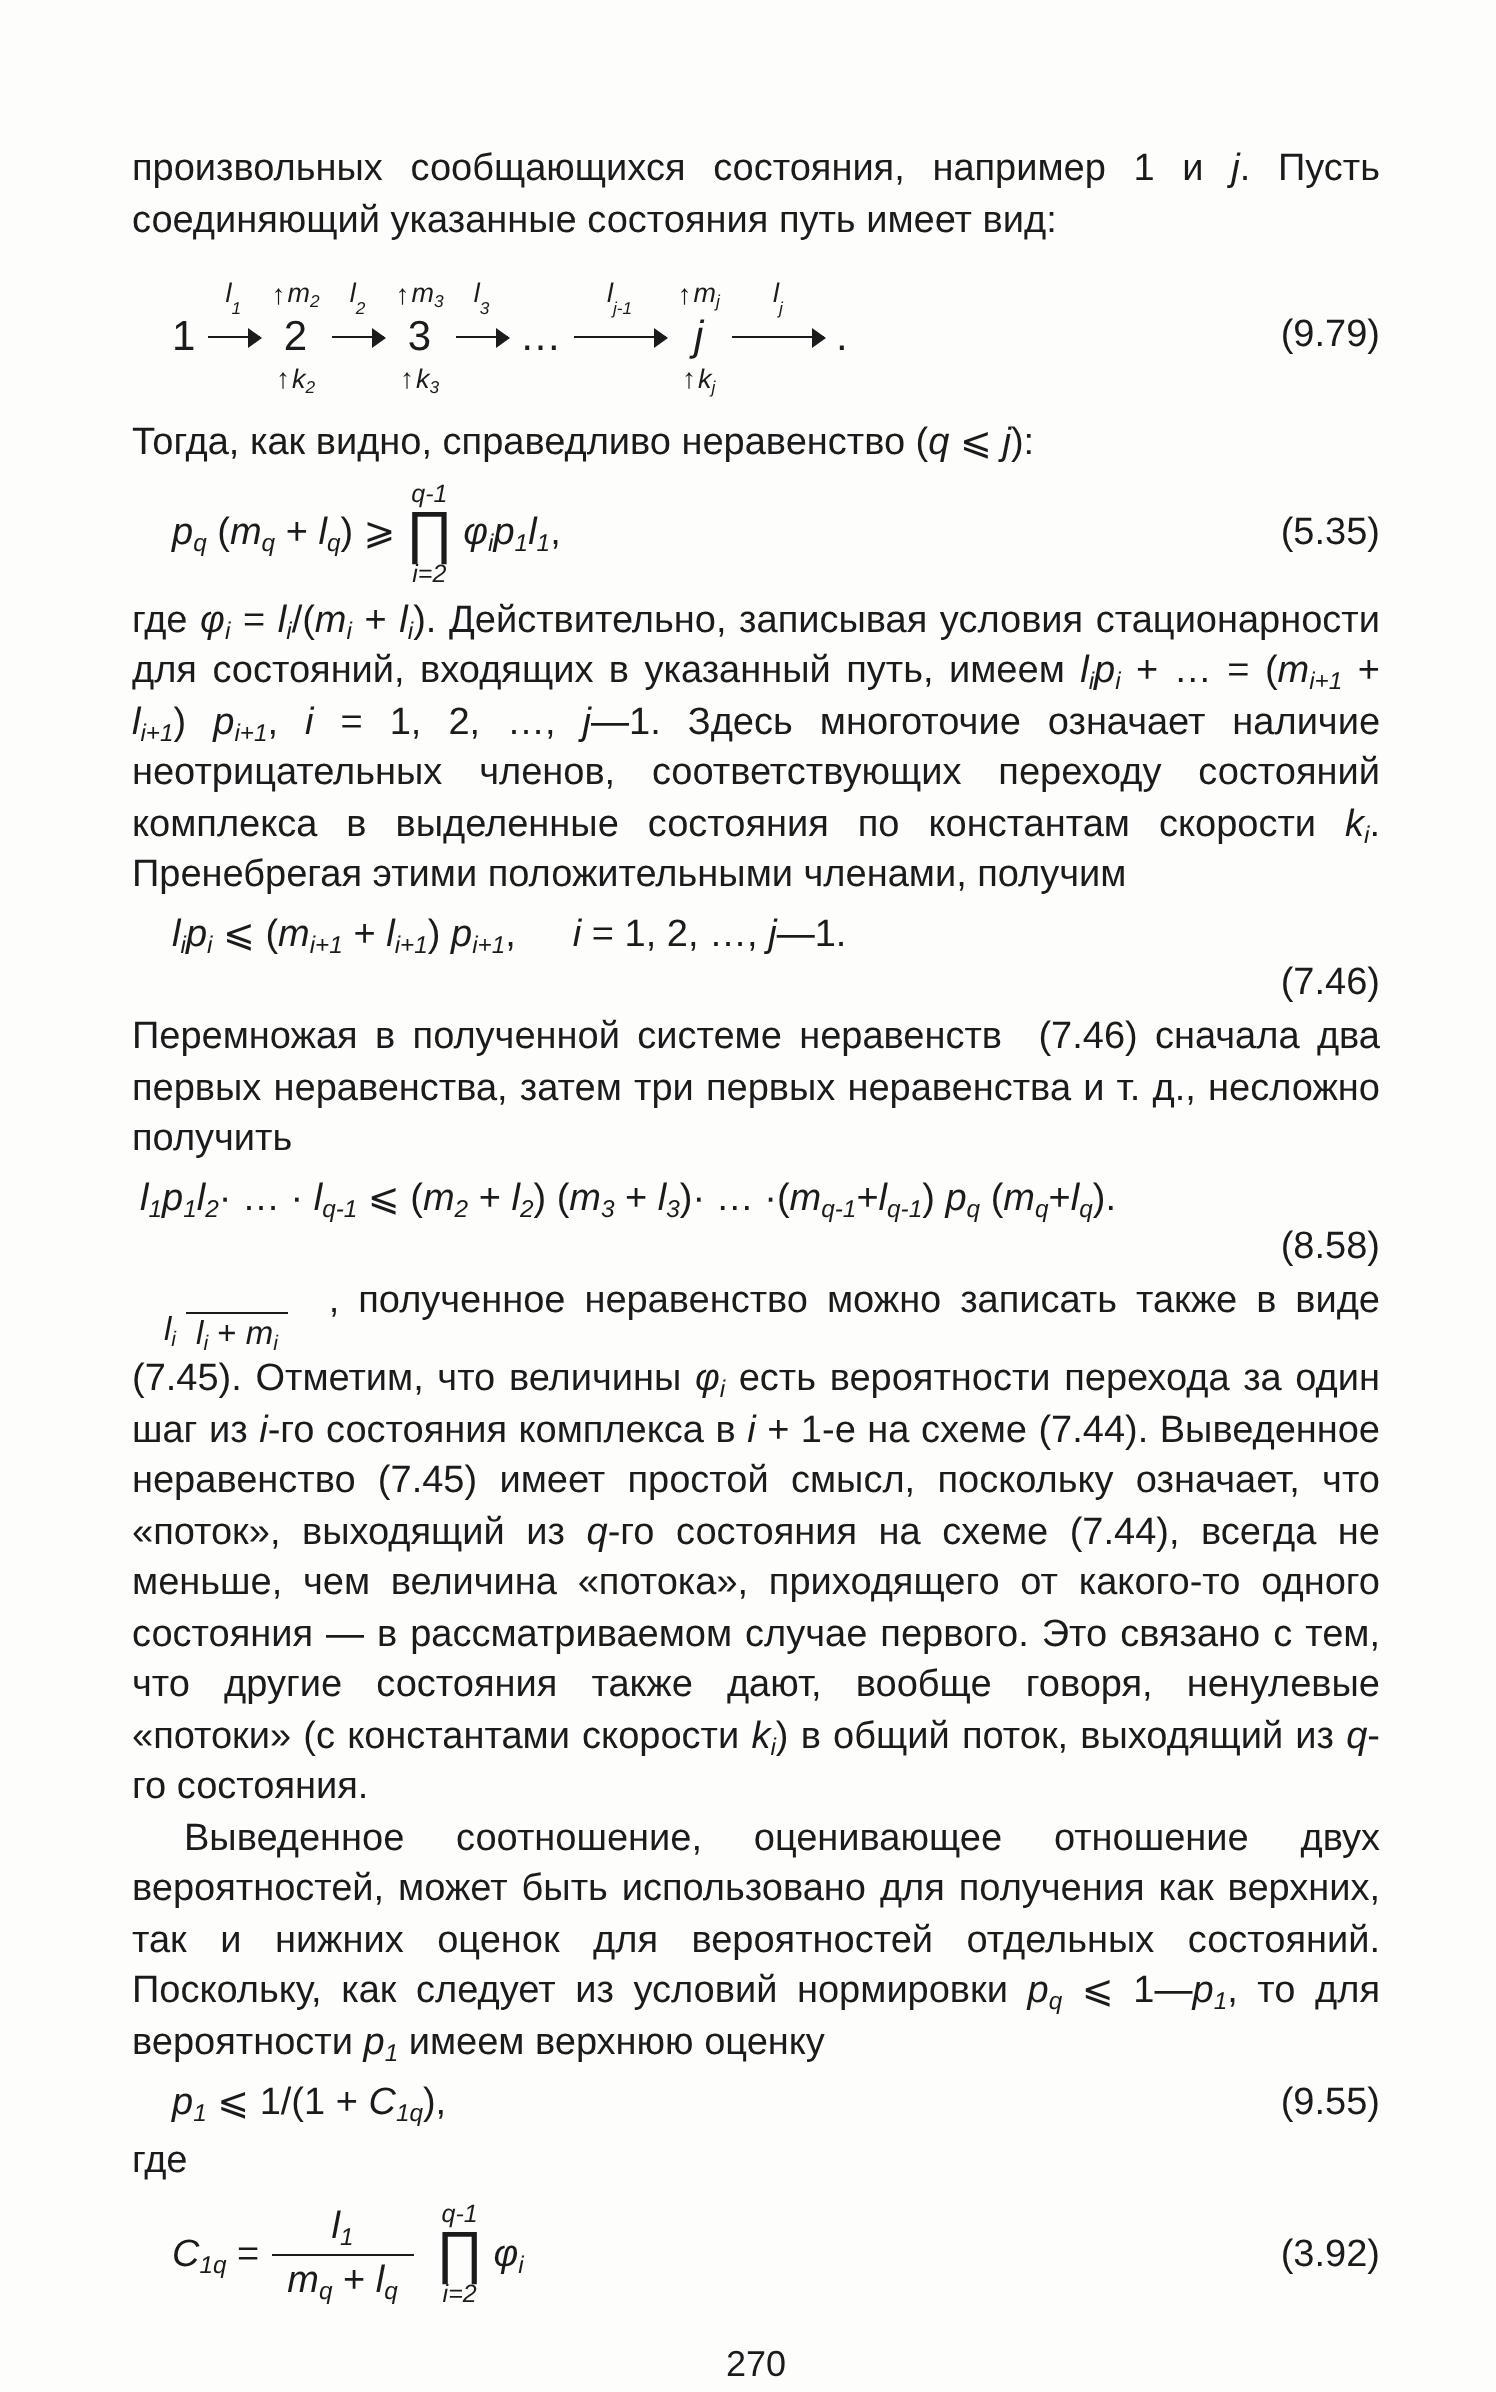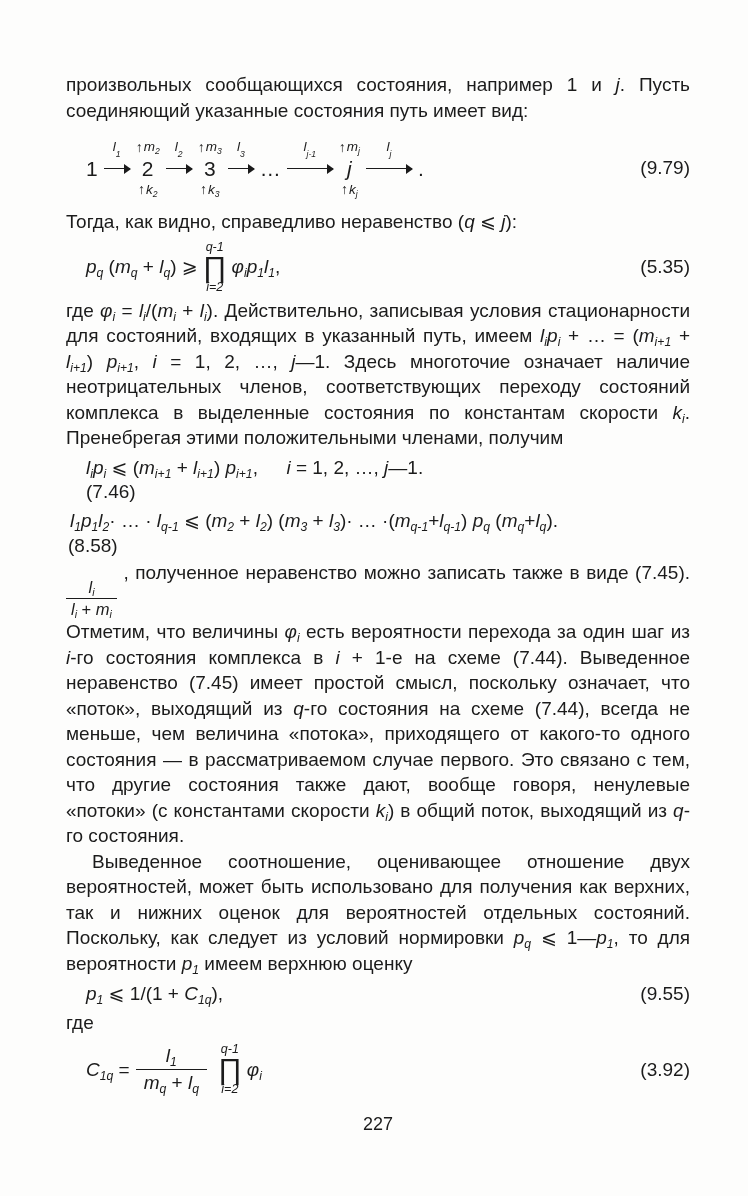--- a/index.html
+++ b/index.html
@@ -14,35 +14,35 @@
   .para{margin:0;text-align:justify;}
   .para.mt{margin-top:0;}
   .para.indent{text-indent:26px;}
   .it{font-style:italic;}
   .sub{font-size:0.64em;font-style:italic;vertical-align:-0.3em;line-height:0;letter-spacing:0;}
 
   
   .eq{display:flex;align-items:center;padding-left:20px;}
   .eqnum{margin-left:auto;white-space:nowrap;}
   .eqstack{padding-left:20px;}
-  .eqstack .eqnumline{line-height:24px;}
+  .eqstack .eqnumline{text-align:right;line-height:24px;}
   .mtext{white-space:nowrap;}
 
   
   .bigop{display:inline-flex;flex-direction:column;align-items:center;margin:0 5px;line-height:1;}
   .bigop .lim{font-size:12.5px;line-height:13px;font-style:italic;}
   .bigop .op{font-size:29px;line-height:27px;}
 
   
   .dfrac{display:inline-flex;flex-direction:column;align-items:stretch;text-align:center;margin:0 6px;line-height:1.2;vertical-align:middle;}
   .dfrac .fden{border-top:1.5px solid #1b1b1b;padding:2px 8px 0;}
   .dfrac .fnum{padding:0 8px 2px;}
 
   
-  .ifrac{display:inline-flex;flex-direction:column;align-items:stretch;text-align:center;font-size:16.5px;line-height:1.18;margin:0 0;vertical-align:-14px;}
+  .ifrac{display:inline-flex;flex-direction:row;align-items:stretch;text-align:center;font-size:16.5px;line-height:1.18;margin:0 11px;vertical-align:-14px;}
   .ifrac .fden{border-top:1.3px solid #1b1b1b;padding:1px 5px 0;}
   .ifrac .fnum{padding:0 5px 1px;}
 
   
   .eq744{margin:9px 0 5px;}
   .chain{display:flex;align-items:center;gap:6px;}
   .cslot{display:flex;flex-direction:column;align-items:center;}
   .slot{display:flex;justify-content:center;}
   .slot.top{height:22px;align-items:flex-end;font-size:13.5px;line-height:15px;}
   .slot.mid{height:27px;align-items:center;font-size:21px;line-height:27px;}
@@ -190,20 +190,21 @@
     <span class="eqnum">(5.35)</span>
   </div>
 
   <p class="para">где <span class="it">φ</span><span class="sub">i</span> = <span class="it">l</span><span class="sub">i</span>/(<span class="it">m</span><span class="sub">i</span> + <span class="it">l</span><span class="sub">i</span>). Действительно, записывая условия стационарности для состояний, входящих в указанный путь, имеем <span class="it">l</span><span class="sub">i</span><span class="it">p</span><span class="sub">i</span> + … = (<span class="it">m</span><span class="sub">i+1</span> + <span class="it">l</span><span class="sub">i+1</span>) <span class="it">p</span><span class="sub">i+1</span>, <span class="it">i</span> = 1, 2, …, <span class="it">j</span>—1. Здесь многоточие означает наличие неотрицательных членов, соответствующих переходу состояний комплекса в выделенные состояния по константам скорости <span class="it">k</span><span class="sub">i</span>. Пренебрегая этими положительными членами, получим</p>
 
   <div class="eqstack eq746">
     <div class="eqline mtext"><span class="it">l</span><span class="sub">i</span><span class="it">p</span><span class="sub">i</span> ⩽ (<span class="it">m</span><span class="sub">i+1</span> + <span class="it">l</span><span class="sub">i+1</span>) <span class="it">p</span><span class="sub">i+1</span>,  <span class="it">i</span> = 1, 2, …, <span class="it">j</span>—1.</div>
     <div class="eqnumline">(7.46)</div>
   </div>
 
+  <p class="para">Перемножая в полученной системе неравенств  (7.46) сначала два первых неравенства, затем три первых неравенства и т. д., несложно получить</p>
 
   <div class="eqstack eq747" style="padding-left:2px;">
     <div class="eqline"><span class="it">l</span><span class="sub">1</span><span class="it">p</span><span class="sub">1</span><span class="it">l</span><span class="sub">2</span>· … · <span class="it">l</span><span class="sub">q-1</span> ⩽ (<span class="it">m</span><span class="sub">2</span> + <span class="it">l</span><span class="sub">2</span>) (<span class="it">m</span><span class="sub">3</span> + <span class="it">l</span><span class="sub">3</span>)· … ·(<span class="it">m</span><span class="sub">q-1</span>+<span class="it">l</span><span class="sub">q-1</span>) <span class="it">p</span><span class="sub">q</span> (<span class="it">m</span><span class="sub">q</span>+<span class="it">l</span><span class="sub">q</span>).</div>
     <div class="eqnumline">(8.58)</div>
   </div>
 
   <p class="para wfrac">
     <span class="ifrac">
         <span class="fnum"><span class="it">l</span><span class="sub">i</span></span>
         <span class="fden"><span class="it">l</span><span class="sub">i</span> + <span class="it">m</span><span class="sub">i</span></span>
@@ -227,15 +228,15 @@
     </span>
     <span class="bigop">
       <span class="lim"><span class="it">q</span>-1</span>
       <span class="op">∏</span>
       <span class="lim"><span class="it">i</span>=2</span>
     </span>
     <span class="mtext"><span class="it">φ</span><span class="sub">i</span></span>
     <span class="eqnum">(3.92)</span>
   </div>
 
-  <div class="pageno">227</div>
+  <div class="pageno">270</div>
 
 </div>
 
 </body></html>

